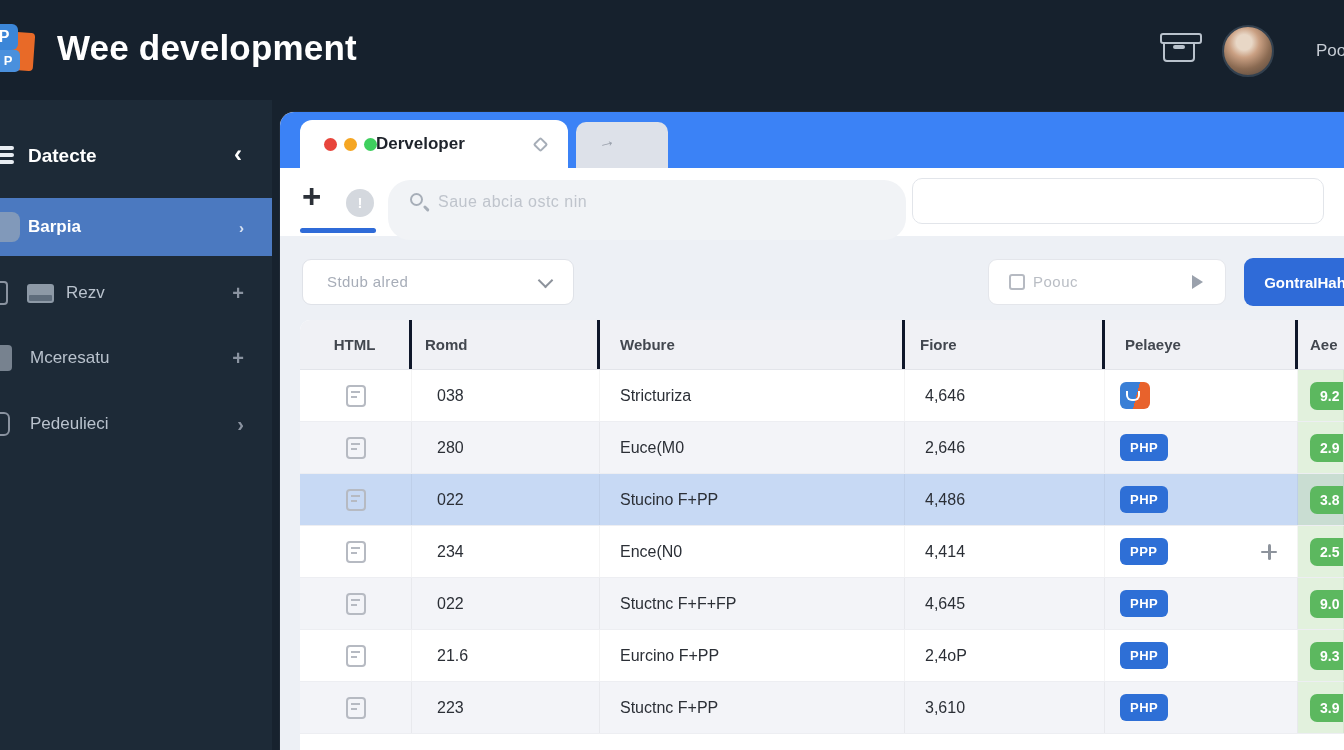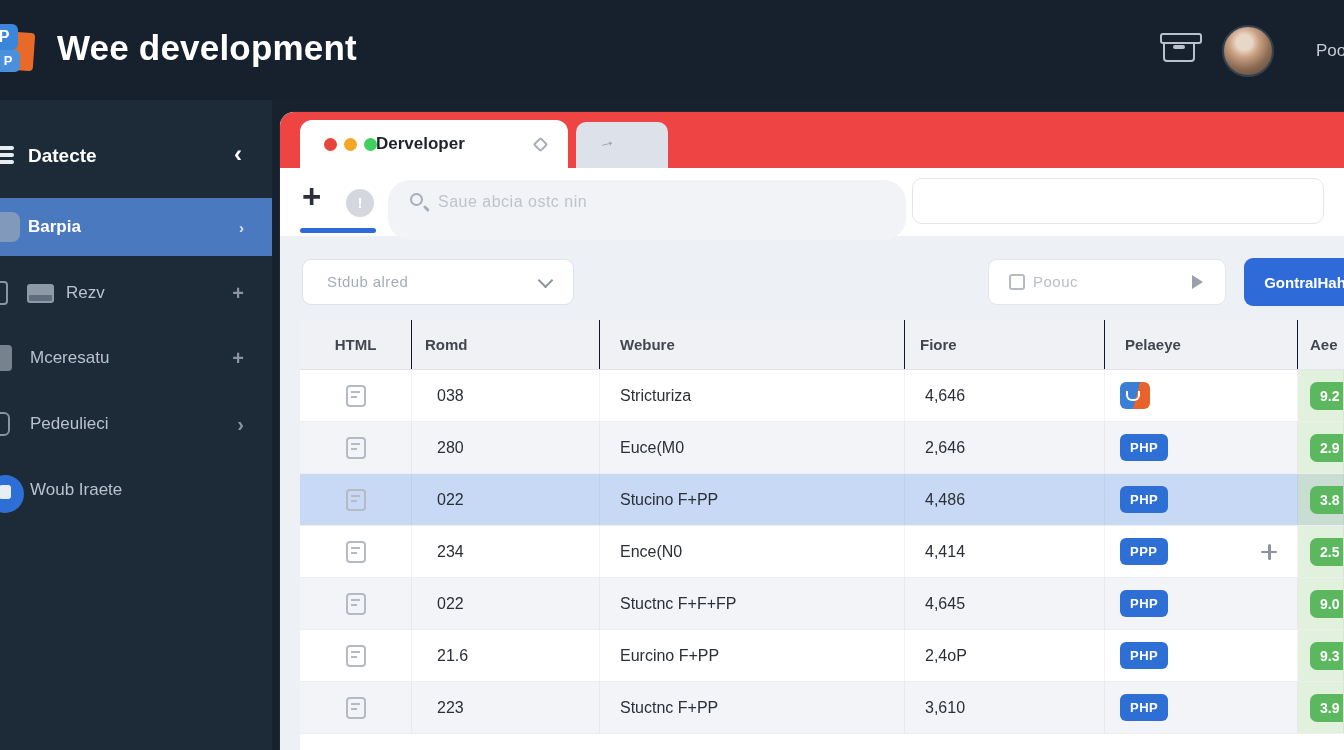--- a/index.html
+++ b/index.html
@@ -43,21 +43,21 @@
   .sq-ic { position:absolute; left:-12px; top:15px; width:24px; height:26px; background:#77828f; border-radius:4px; }
   .si-4 { top:296px; } .si-4 .side-label { position:absolute; left:30px; }
   .rsq-ic { position:absolute; left:-12px; top:16px; width:22px; height:24px; border:2.5px solid #8a93a0; border-radius:6px; }
   .si-5 { top:362px; } .si-5 .side-label { position:absolute; left:30px; }
   .circ-ic { position:absolute; left:-14px; top:13px; width:38px; height:38px; background:#2e6fd6; border-radius:50%; }
   .circ-ic::after { content:""; position:absolute; left:13px; top:10px; width:12px; height:14px; background:#e8eef6; border-radius:3px; }
 
   
   .card { position:absolute; left:280px; top:112px; width:1064px; height:638px; background:#edf0f5;
           border-top-left-radius:14px; overflow:hidden; box-shadow:0 0 0 1px rgba(255,255,255,0.04); }
-  .tabstrip { position:absolute; left:0; top:0; width:1064px; height:56px; background:#ef4444; border-top-left-radius:14px; }
+  .tabstrip { position:absolute; left:0; top:0; width:1064px; height:56px; background:#3b82f6; border-top-left-radius:14px; }
   .tab-active { position:absolute; left:20px; top:8px; width:268px; height:48px; background:#ffffff; border-radius:12px 12px 0 0; }
   .lights { position:absolute; left:24px; top:18px; display:flex; gap:7px; }
   .lights span { width:13px; height:13px; border-radius:50%; }
   .lt-red { background:#e8453c; } .lt-yel { background:#f5a623; } .lt-grn { background:#3ecf5e; }
   .tab-title { position:absolute; left:76px; top:14px; font-size:17px; font-weight:700; color:#1e232b; }
   .tab-diamond { position:absolute; right:22px; top:19px; width:11px; height:11px; border:2px solid #a7aeb8; transform:rotate(45deg); border-radius:2px; }
   .tab-ghost { position:absolute; left:296px; top:10px; width:92px; height:46px; background:#dde1e9; border-radius:10px 10px 0 0; }
   .tab-ghost .fwd { position:absolute; left:22px; top:10px; color:#9aa1ac; font-size:17px; transform:rotate(-14deg); display:block; }
 
   .toolbar { position:absolute; left:0; top:56px; width:1064px; height:68px; background:#ffffff; }
@@ -78,21 +78,21 @@
   .duet-box { position:absolute; left:708px; top:147px; width:238px; height:46px; background:#fff; border:1px solid #e4e6eb; border-radius:9px; cursor:pointer; }
   .duet-box .cb { position:absolute; left:20px; top:14px; width:16px; height:16px; border:2px solid #b6bac2; border-radius:3px; }
   .duet-box .db-label { position:absolute; left:44px; top:13px; font-size:15px; color:#b9bdc4; letter-spacing:0.5px; }
   .duet-box .play { position:absolute; right:22px; top:15px; width:0; height:0; border-left:11px solid #9aa1ac; border-top:7px solid transparent; border-bottom:7px solid transparent; }
   .primary-btn { position:absolute; left:964px; top:146px; width:122px; height:48px; background:#2f6bd8; border:none; border-radius:9px; color:#ffffff; font-weight:700; font-size:15px; cursor:pointer; font-family:"Liberation Sans", sans-serif; }
 
   
   .table { position:absolute; left:20px; top:208px; width:1044px; height:430px; background:#ffffff; border-radius:10px 0 0 0; overflow:hidden; }
   .t-row, .t-head { display:grid; grid-template-columns:112px 188px 305px 200px 193px 46px; }
   .t-head { height:50px; background:#f0f1f5; border-bottom:1px solid #e3e5ea; }
-  .t-head .hc { display:flex; align-items:center; font-size:15px; font-weight:700; color:#42474f; border-right:1px solid #0f172a; }
+  .t-head .hc { display:flex; align-items:center; font-size:15px; font-weight:700; color:#42474f; border-right:3px solid #0f172a; }
   .t-head .hc:last-child { border-right:none; }
   .hc-0 { justify-content:center; } .hc-1 { padding-left:13px; } .hc-2 { padding-left:20px; }
   .hc-3 { padding-left:20px; } .hc-4 { padding-left:15px; } .hc-5 { padding-left:12px; }
   .t-row { height:52px; border-bottom:1px solid #edeef2; background:#ffffff; }
   .t-row.alt { background:#f3f4f8; }
   .t-row.selected { background:#c7d9f4; }
   .t-row .td { display:flex; align-items:center; font-size:16px; color:#2b2f36; border-right:1px solid rgba(0,0,0,0.045); overflow:hidden; }
   .td-0 { justify-content:center; } .td-1 { padding-left:25px; } .td-2 { padding-left:20px; }
   .td-3 { padding-left:20px; } .td-4 { padding-left:15px; }
   .td-5 { border-right:none; background:#e2f1dd; overflow:visible; }
@@ -150,24 +150,20 @@
     <div class="side-item si-3">
       <span class="sq-ic"></span>
       <span class="side-label">Mceresatu</span>
       <span class="side-trail">+</span>
     </div>
     <div class="side-item si-4">
       <span class="rsq-ic"></span>
       <span class="side-label">Pedeulieci</span>
       <span class="side-trail">›</span>
     </div>
-    <div class="side-item si-5">
-      <span class="circ-ic"></span>
-      <span class="side-label">Woub Iraete</span>
-    </div>
   </div>
 
   <div class="card">
 
     <div class="tabstrip">
       <div class="tab-active">
         <span class="lights">
           <span class="lt-red"></span>
           <span class="lt-yel"></span>
           <span class="lt-grn"></span>

